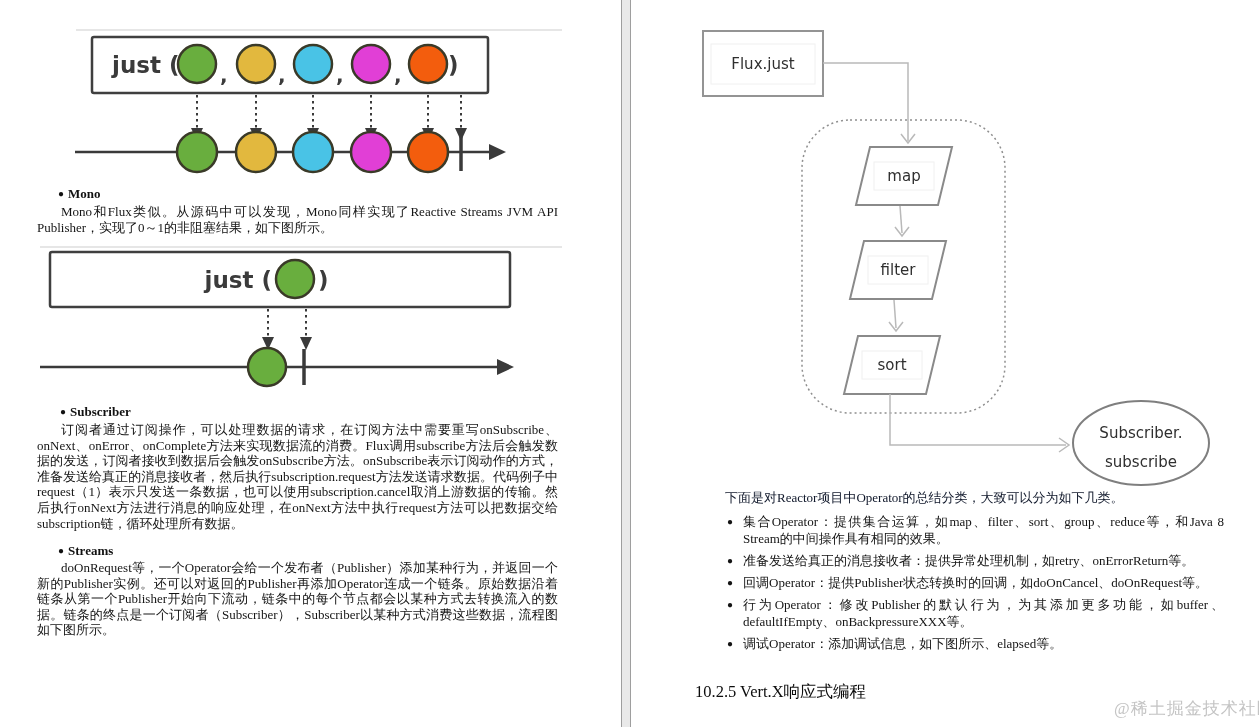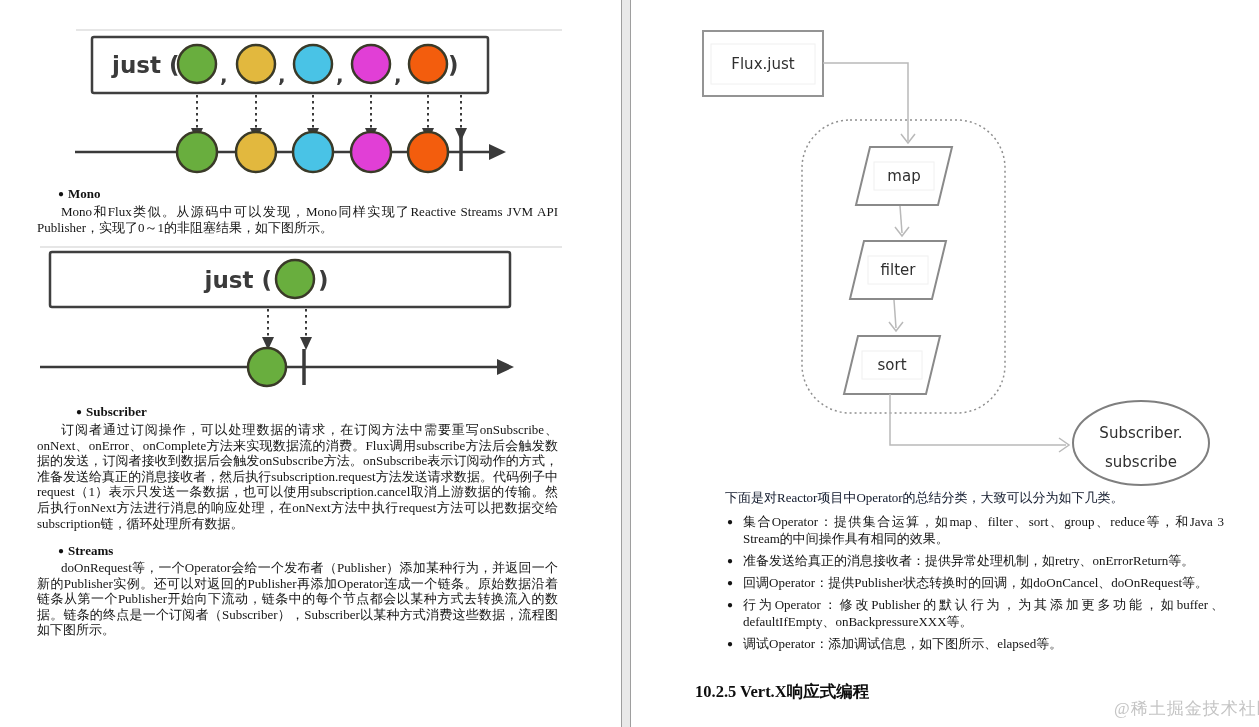--- a/index.html
+++ b/index.html
@@ -17,21 +17,21 @@
   .sec-h .dot{font-size:10px;margin-right:4px;vertical-align:1px;}
   .para{width:521px;font-size:13px;line-height:15.6px;text-align:justify;
         text-indent:24px;color:#141414;}
 
   .intro{width:523px;font-size:13px;line-height:17px;text-indent:24px;color:#0f172a;}
   ul.op-list{list-style:none;margin:0;padding:0;width:497px;}
   ul.op-list li{display:flex;font-size:13px;line-height:17px;margin-bottom:5px;color:#141414;}
   ul.op-list li .marker{flex:none;width:16px;font-size:10px;line-height:17px;}
   ul.op-list li .btext{flex:1;text-align:justify;}
 
-  .chapter-h{font-size:16.5px;font-weight:bold;color:#0d0d0d;white-space:nowrap;}
+  .chapter-h{font-size:16.5px;font-weight:normal;color:#0d0d0d;white-space:nowrap;}
   .watermark{font-size:17px;color:#c4c4c4;letter-spacing:1px;white-space:nowrap;}
 
   svg{display:block;}
   .marble-text{font-family:"DejaVu Sans","Liberation Sans",sans-serif;font-weight:bold;fill:#3b3b3b;}
   .flow-text{font-family:"DejaVu Sans","Liberation Sans",sans-serif;fill:#2f2f2f;}
 </style>
 </head>
 <body>
 
 <svg class="abs" style="left:0;top:24px" width="620" height="158" viewBox="0 0 620 158">
@@ -97,21 +97,21 @@
     <polygon points="262,91 274,91 268,104"></polygon>
       <polygon points="300,91 312,91 306,104"></polygon>
   </g>
 
   <line x1="40" y1="121" x2="497" y2="121" stroke="#3a3a3a" stroke-width="2.5"></line>
   <polygon points="497,113 497,129 514,121" fill="#3a3a3a"></polygon>
   <circle cx="267" cy="121" r="19" stroke="#3a3a28" stroke-width="2.5" fill="#69ae3e"></circle>
   <line x1="304" y1="103" x2="304" y2="139" stroke="#3a3a3a" stroke-width="3.5"></line>
 </svg>
 
-<div class="abs sec-h" style="left:76px;top:404px">
+<div class="abs sec-h" style="left:60px;top:404px">
   <span class="dot">●</span><span>Subscriber</span>
 </div>
 <div class="abs para" style="left:37px;top:422px">订阅者通过订阅操作，可以处理数据的请求，在订阅方法中需要重写onSubscribe、onNext、onError、onComplete方法来实现数据流的消费。Flux调用subscribe方法后会触发数据的发送，订阅者接收到数据后会触发onSubscribe方法。onSubscribe表示订阅动作的方式，准备发送给真正的消息接收者，然后执行subscription.request方法发送请求数据。代码例子中request（1）表示只发送一条数据，也可以使用subscription.cancel取消上游数据的传输。然后执行onNext方法进行消息的响应处理，在onNext方法中执行request方法可以把数据交给subscription链，循环处理所有数据。</div>
 
 <div class="abs sec-h" style="left:58px;top:543px">
   <span class="dot">●</span><span>Streams</span>
 </div>
 <div class="abs para" style="left:37px;top:560px">doOnRequest等，一个Operator会给一个发布者（Publisher）添加某种行为，并返回一个新的Publisher实例。还可以对返回的Publisher再添加Operator连成一个链条。原始数据沿着链条从第一个Publisher开始向下流动，链条中的每个节点都会以某种方式去转换流入的数据。链条的终点是一个订阅者（Subscriber），Subscriber以某种方式消费这些数据，流程图如下图所示。</div>
 
 <div class="page-divider"></div>
@@ -151,21 +151,21 @@
   <ellipse cx="509" cy="443" rx="68" ry="42" fill="#ffffff" stroke="#7f7f7f" stroke-width="2"></ellipse>
   <text class="flow-text" x="509" y="438" font-size="15" text-anchor="middle">Subscriber.</text>
   <text class="flow-text" x="509" y="467" font-size="15" text-anchor="middle">subscribe</text>
 </svg>
 
 <div class="abs intro" style="left:701px;top:489px">下面是对Reactor项目中Operator的总结分类，大致可以分为如下几类。</div>
 
 <ul class="abs op-list" style="left:727px;top:513px">
   <li>
     <span class="marker">●</span>
-    <span class="btext">集合Operator：提供集合运算，如map、filter、sort、group、reduce等，和Java 3 Stream的中间操作具有相同的效果。</span>
+    <span class="btext">集合Operator：提供集合运算，如map、filter、sort、group、reduce等，和Java 8 Stream的中间操作具有相同的效果。</span>
   </li>
   <li>
     <span class="marker">●</span>
     <span class="btext">准备发送给真正的消息接收者：提供异常处理机制，如retry、onErrorReturn等。</span>
   </li>
   <li>
     <span class="marker">●</span>
     <span class="btext">回调Operator：提供Publisher状态转换时的回调，如doOnCancel、doOnRequest等。</span>
   </li>
   <li>

